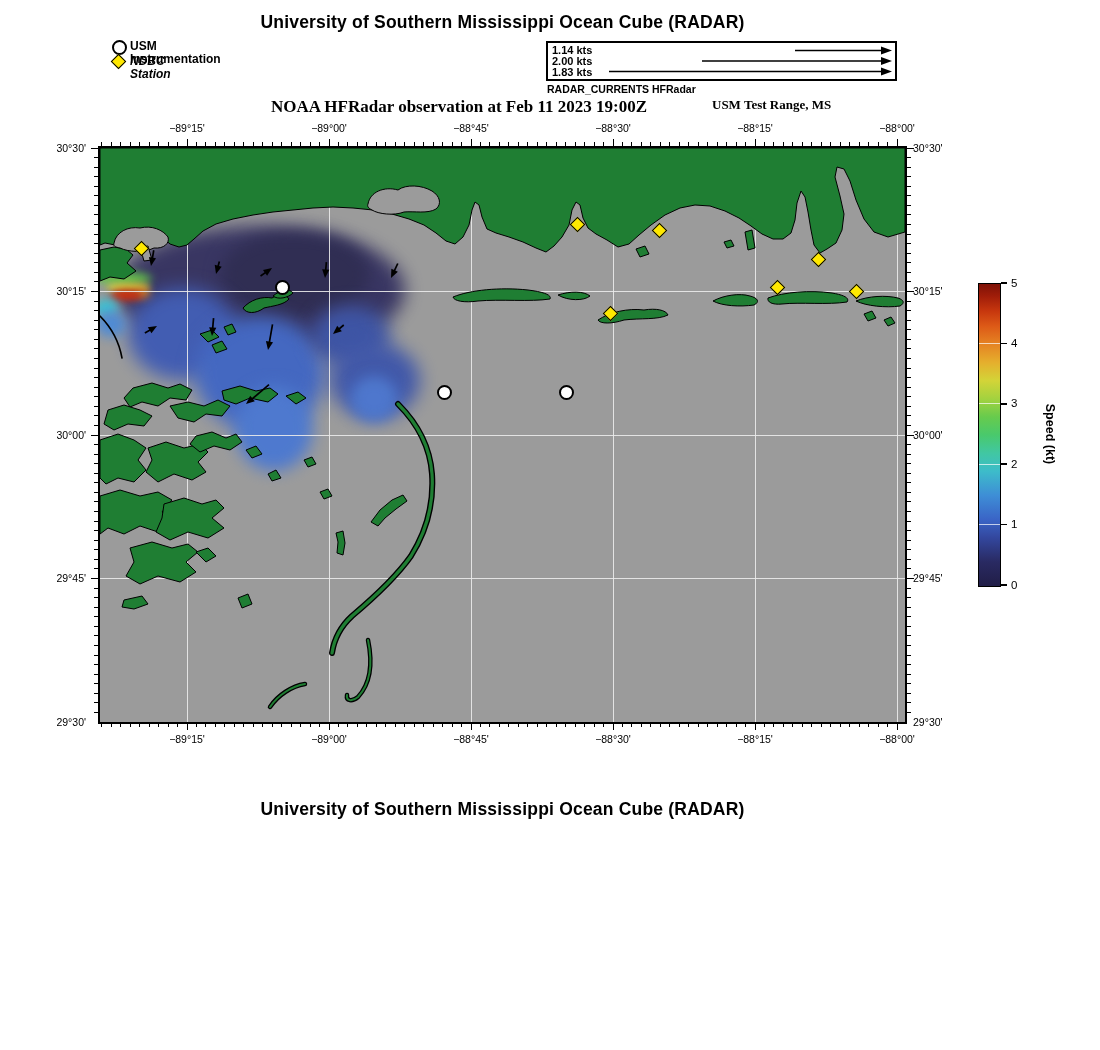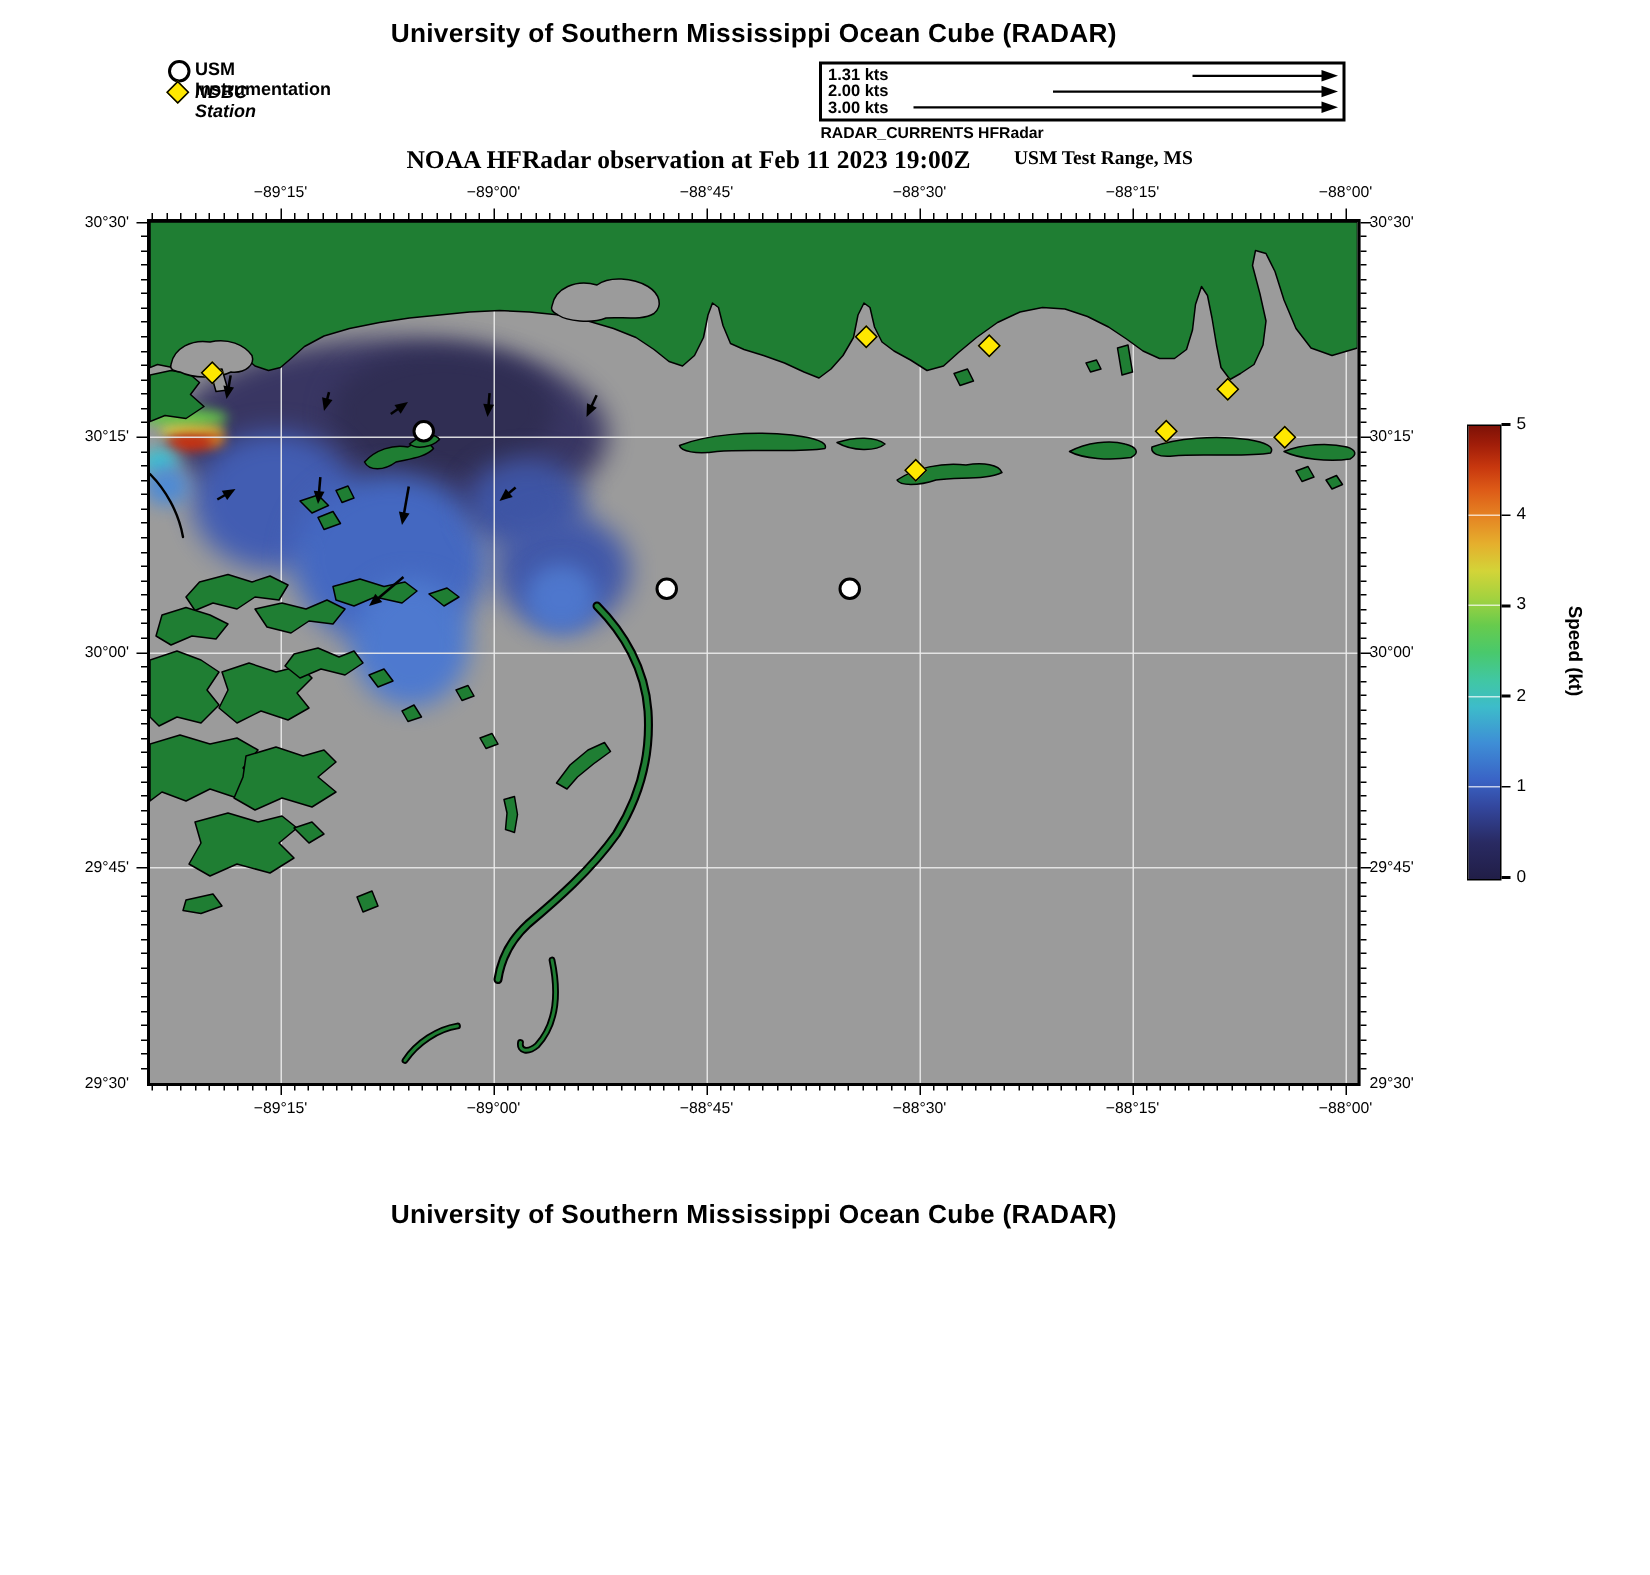--- a/index.html
+++ b/index.html
@@ -2,21 +2,21 @@
 <html><head>
 <meta charset="utf-8">
 <style>
   html,body{margin:0;padding:0;background:#fff;}
   #page{position:relative;width:1100px;height:1050px;background:#fff;overflow:hidden;
         font-family:"Liberation Sans",sans-serif;color:#000;}
   .abs{position:absolute;}
   
   .big-title{font-size:17.5px;font-weight:bold;text-align:center;letter-spacing:.2px;}
   .serif-sub{font-family:"Liberation Serif",serif;font-weight:bold;font-size:17px;text-align:center;}
-  .serif-small{font-family:"Liberation Serif",serif;font-weight:bold;font-size:13px;}
+  .serif-small{font-family:"Liberation Serif",serif;font-weight:bold;font-size:13px;margin-left:36px;}
   
   .leg-label{font-size:12px;font-weight:bold;line-height:13px;}
   .usm-circle{width:11px;height:11px;border-radius:50%;background:#fff;border:2px solid #000;}
   .ndbc-diamond{width:9px;height:9px;background:#ffe800;border:1.5px solid #000;transform:rotate(45deg);}
   
   #scale-box{left:546px;top:41px;width:347px;height:36px;border:2px solid #000;background:#fff;}
   .kts-label{position:absolute;left:4px;font-size:11px;font-weight:bold;line-height:11px;}
   #scale-caption{left:547px;top:83px;font-size:10.5px;font-weight:bold;}
   
   #map{left:98px;top:146px;width:805px;height:574px;border:2.5px solid #000;background:#9b9b9b;overflow:hidden;}
@@ -56,23 +56,23 @@
   <div class="abs big-title" style="left:98px;top:12px;width:809px;">University of Southern Mississippi Ocean Cube (RADAR)</div>
 
   <div class="abs" style="left:112px;top:39px;">
     <div class="usm-circle" style="position:absolute;left:0;top:1px;"></div>
     <div class="leg-label" style="position:absolute;left:18px;top:1px;">USM Instrumentation</div>
     <div class="ndbc-diamond" style="position:absolute;left:1px;top:17px;"></div>
     <div class="leg-label" style="position:absolute;left:18px;top:16px;font-style:italic;">NDBC Station</div>
   </div>
 
   <div class="abs" id="scale-box">
-    <div class="kts-label" style="top:2px;">1.31 kts</div>
+    <div class="kts-label" style="top:2px;">1.14 kts</div>
     <div class="kts-label" style="top:13px;">2.00 kts</div>
-    <div class="kts-label" style="top:24px;">3.00 kts</div>
+    <div class="kts-label" style="top:24px;">1.83 kts</div>
     <svg width="347" height="36" style="position:absolute;left:0;top:0;">
       <line x1="247" y1="7.5" x2="336" y2="7.5" stroke="#000" stroke-width="1.5"></line>
       <polygon points="344,7.5 333,3.6 333,11.4" fill="#000"></polygon>
       <line x1="154" y1="18" x2="336" y2="18" stroke="#000" stroke-width="1.5"></line>
       <polygon points="344,18 333,14.1 333,21.9" fill="#000"></polygon>
       <line x1="61" y1="28.5" x2="336" y2="28.5" stroke="#000" stroke-width="1.5"></line>
       <polygon points="344,28.5 333,24.6 333,32.4" fill="#000"></polygon>
     </svg>
   </div>
   <div class="abs" id="scale-caption">RADAR_CURRENTS HFRadar</div>

